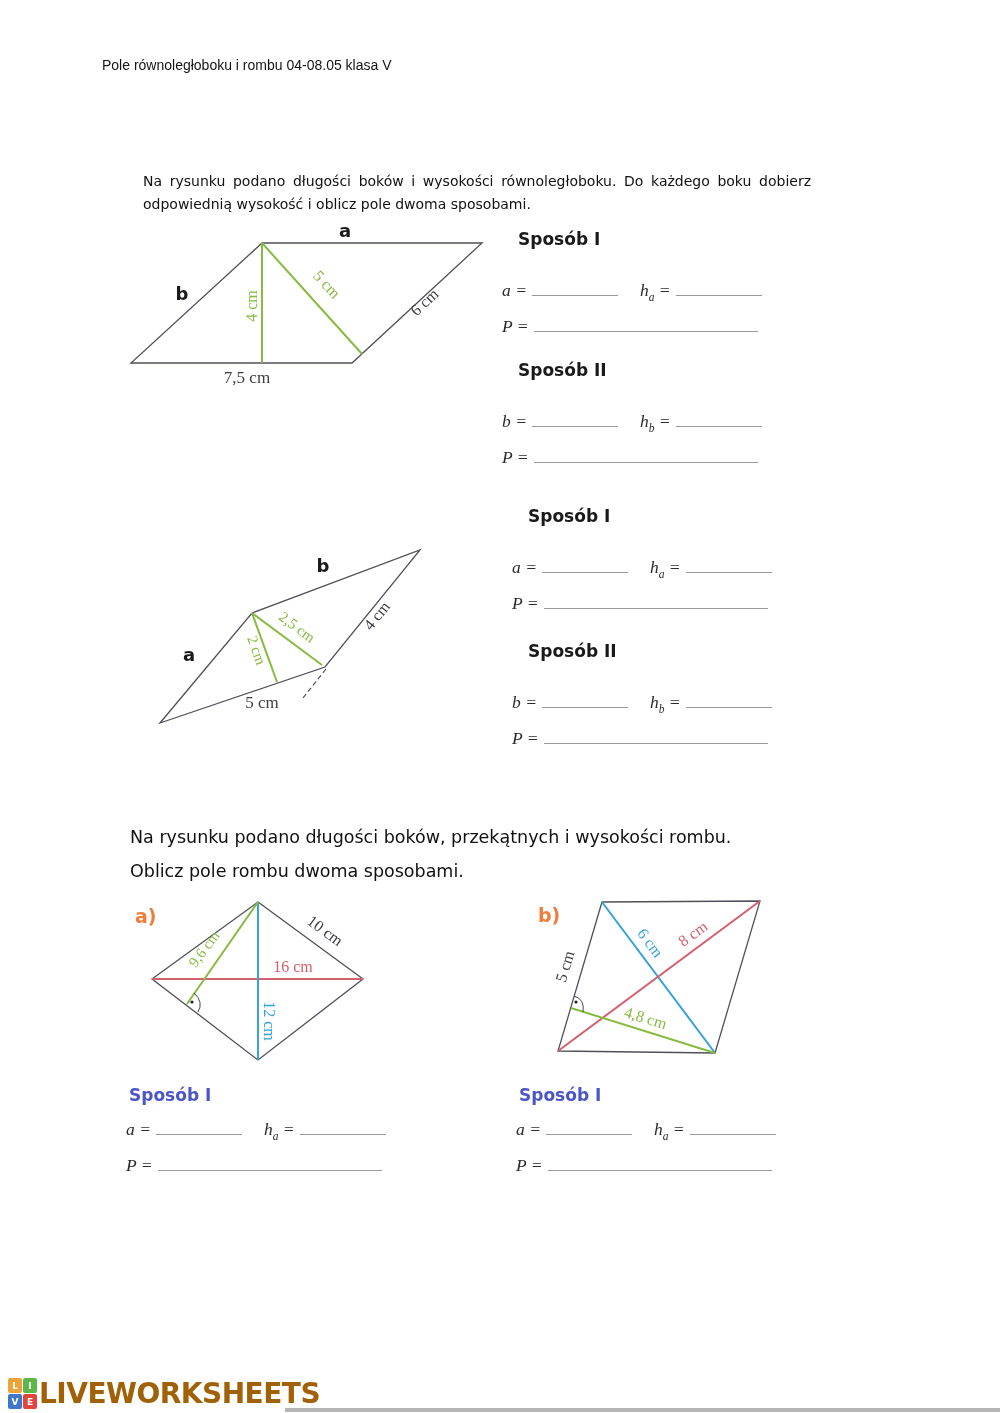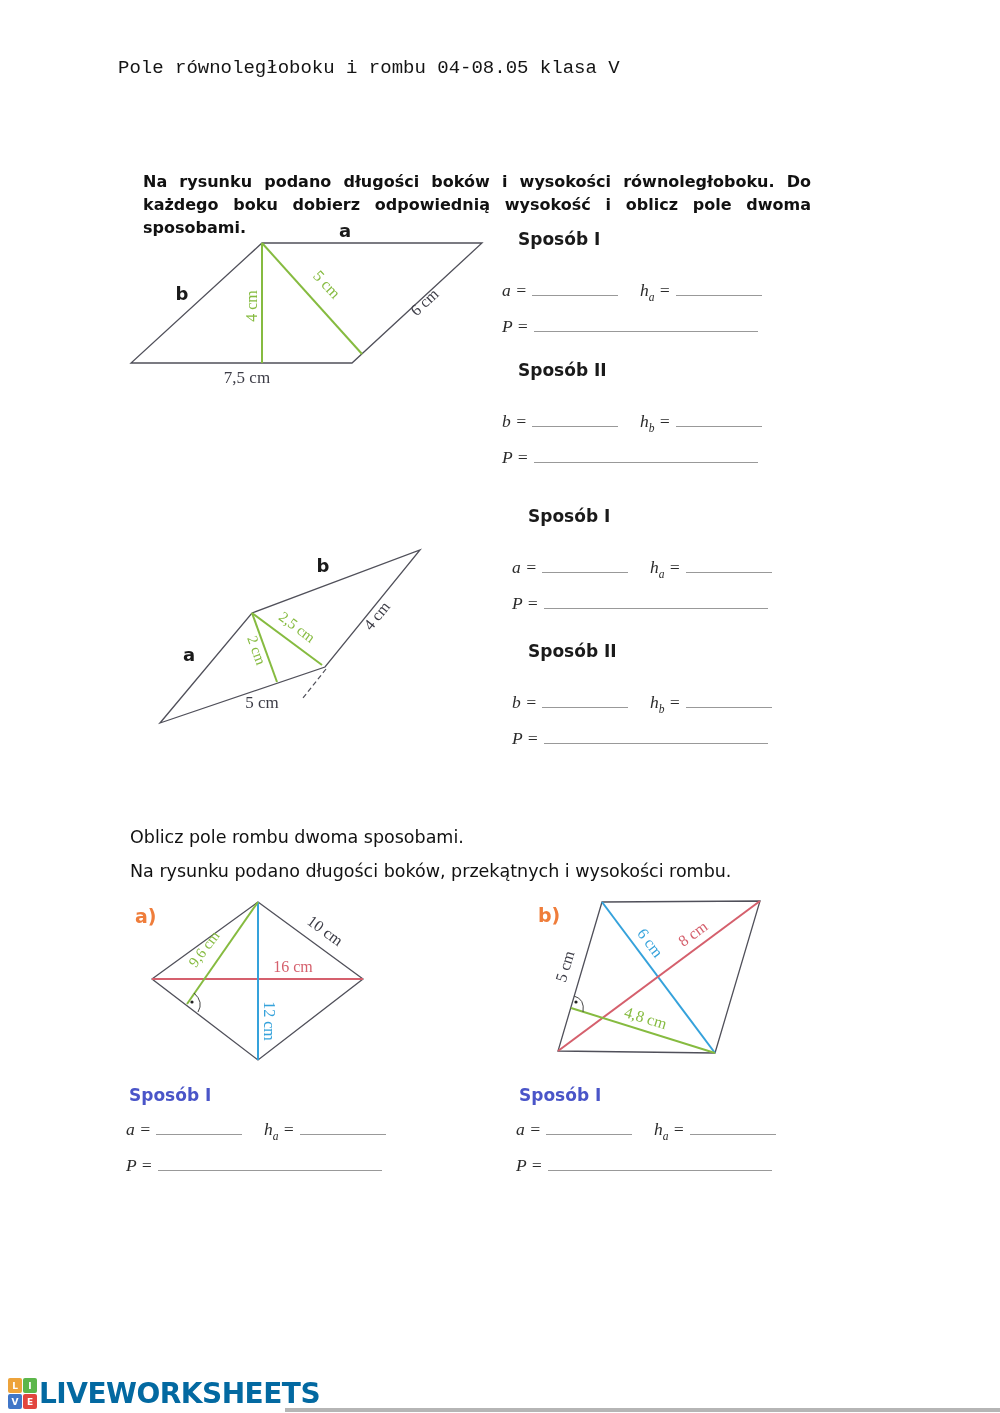--- a/index.html
+++ b/index.html
@@ -1,23 +1,23 @@
 <!DOCTYPE html>
 <html><head>
 <meta charset="utf-8">
 <style>
   html,body{margin:0;padding:0;background:#ffffff;}
   .page{position:relative;width:1000px;height:1413px;background:#ffffff;overflow:hidden;
         font-family:"Liberation Sans",sans-serif;}
 
-  .header-title{position:absolute;left:118px;top:57px;font-size:19px;color:#141414;
-        font-family:Liberation Mono, monospace;}
+  .header-title{position:absolute;left:102px;top:57px;font-size:14px;color:#141414;
+        font-family:Liberation Sans, sans-serif;}
 
   .instr{position:absolute;color:#111;font-family:"DejaVu Sans",sans-serif;}
-  .instr-1{left:143px;top:170px;width:668px;font-size:16px;font-weight:bold;
+  .instr-1{left:143px;top:170px;width:668px;font-size:14px;font-weight:normal;
         line-height:23px;text-align:justify;}
   .instr-3{left:130px;top:820px;width:680px;font-size:17.5px;font-weight:400;line-height:34px;}
 
   .fig{position:absolute;}
   svg{display:block;}
   .outline{fill:none;stroke:#50505a;stroke-width:1.3px;}
   .gline{stroke:#86bb40;stroke-width:2px;}
   .bline{stroke:#35a2db;stroke-width:2px;}
   .rline{stroke:#d5606d;stroke-width:2px;}
   .dash{stroke:#50505a;stroke-width:1.2px;stroke-dasharray:5,3;}
@@ -46,21 +46,21 @@
   .blank-s{width:86px;}
   .blank-l{width:224px;}
 
   .logo{position:absolute;left:8px;top:1377px;display:flex;align-items:center;}
   .tiles{display:grid;grid-template-columns:14px 14px;grid-template-rows:15px 15px;gap:1px;margin-right:2px;}
   .tile{display:flex;align-items:center;justify-content:center;color:#fff;
         font-family:"DejaVu Sans",sans-serif;font-weight:bold;font-size:9px;border-radius:2px;}
   .tile-l{background:#eda33b;} .tile-i{background:#5cb64a;}
   .tile-v{background:#4076c8;} .tile-e{background:#e2453e;}
   .brand{font-family:"DejaVu Sans",sans-serif;font-weight:800;font-size:28px;
-        color:#0369a1;letter-spacing:-0.5px;}
+        color:#a16207;letter-spacing:-0.5px;}
   .bottom-bar{position:absolute;left:285px;top:1408px;width:715px;height:4px;background:#b5b5b5;}
 </style>
 </head>
 <body>
 
 <div class="page">
 
   <div class="header-title">Pole równoległoboku i rombu 04-08.05 klasa V</div>
 
   <div class="instr instr-1">Na rysunku podano długości boków i wysokości równoległoboku. Do każdego boku dobierz odpowiednią wysokość i oblicz pole dwoma sposobami.</div>
@@ -128,22 +128,22 @@
     <div class="m-title">Sposób II</div>
     <div class="eq-row">
       <span class="math">b =</span><span class="blank blank-s"></span><span class="math hvar"><i>h</i><sub>b</sub> <span>=</span></span><span class="blank blank-s"></span>
     </div>
     <div class="eq-row">
       <span class="math">P =</span><span class="blank blank-l"></span>
     </div>
   </div>
 
   <div class="instr instr-3">
+    <div>Na rysunku podano długości boków, przekątnych i wysokości rombu.</div>
     <div>Oblicz pole rombu dwoma sposobami.</div>
-    <div>Na rysunku podano długości boków, przekątnych i wysokości rombu.</div>
   </div>
 
   <div class="fig" style="left:115px;top:890px;">
     <svg width="280" height="195" viewBox="0 0 280 195">
       <polygon class="outline" points="143,12 248,89 143,170 37,89"></polygon>
       <line class="rline" x1="37" y1="89" x2="248" y2="89"></line>
       <line class="bline" x1="143" y1="12" x2="143" y2="170"></line>
       <line class="gline" x1="143" y1="12" x2="72" y2="114"></line>
       <path class="arc" d="M 79 103 Q 89 112 83 122"></path>
       <circle class="adot" cx="77" cy="112" r="1.6"></circle>

